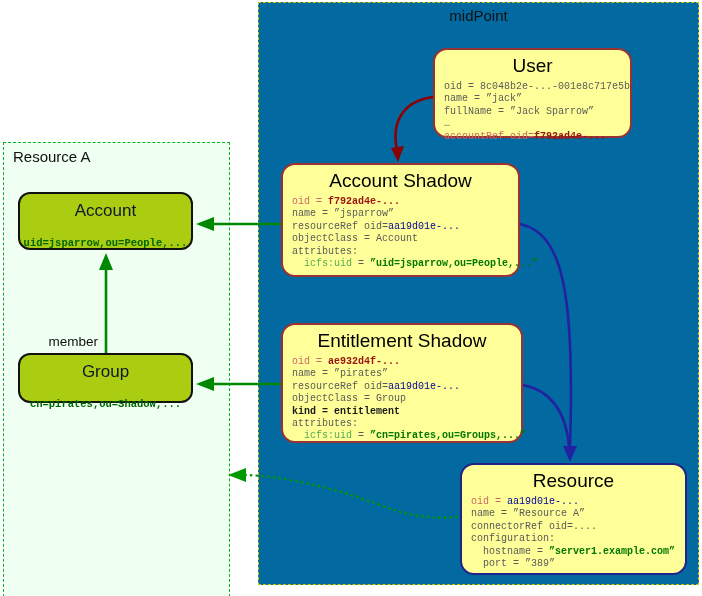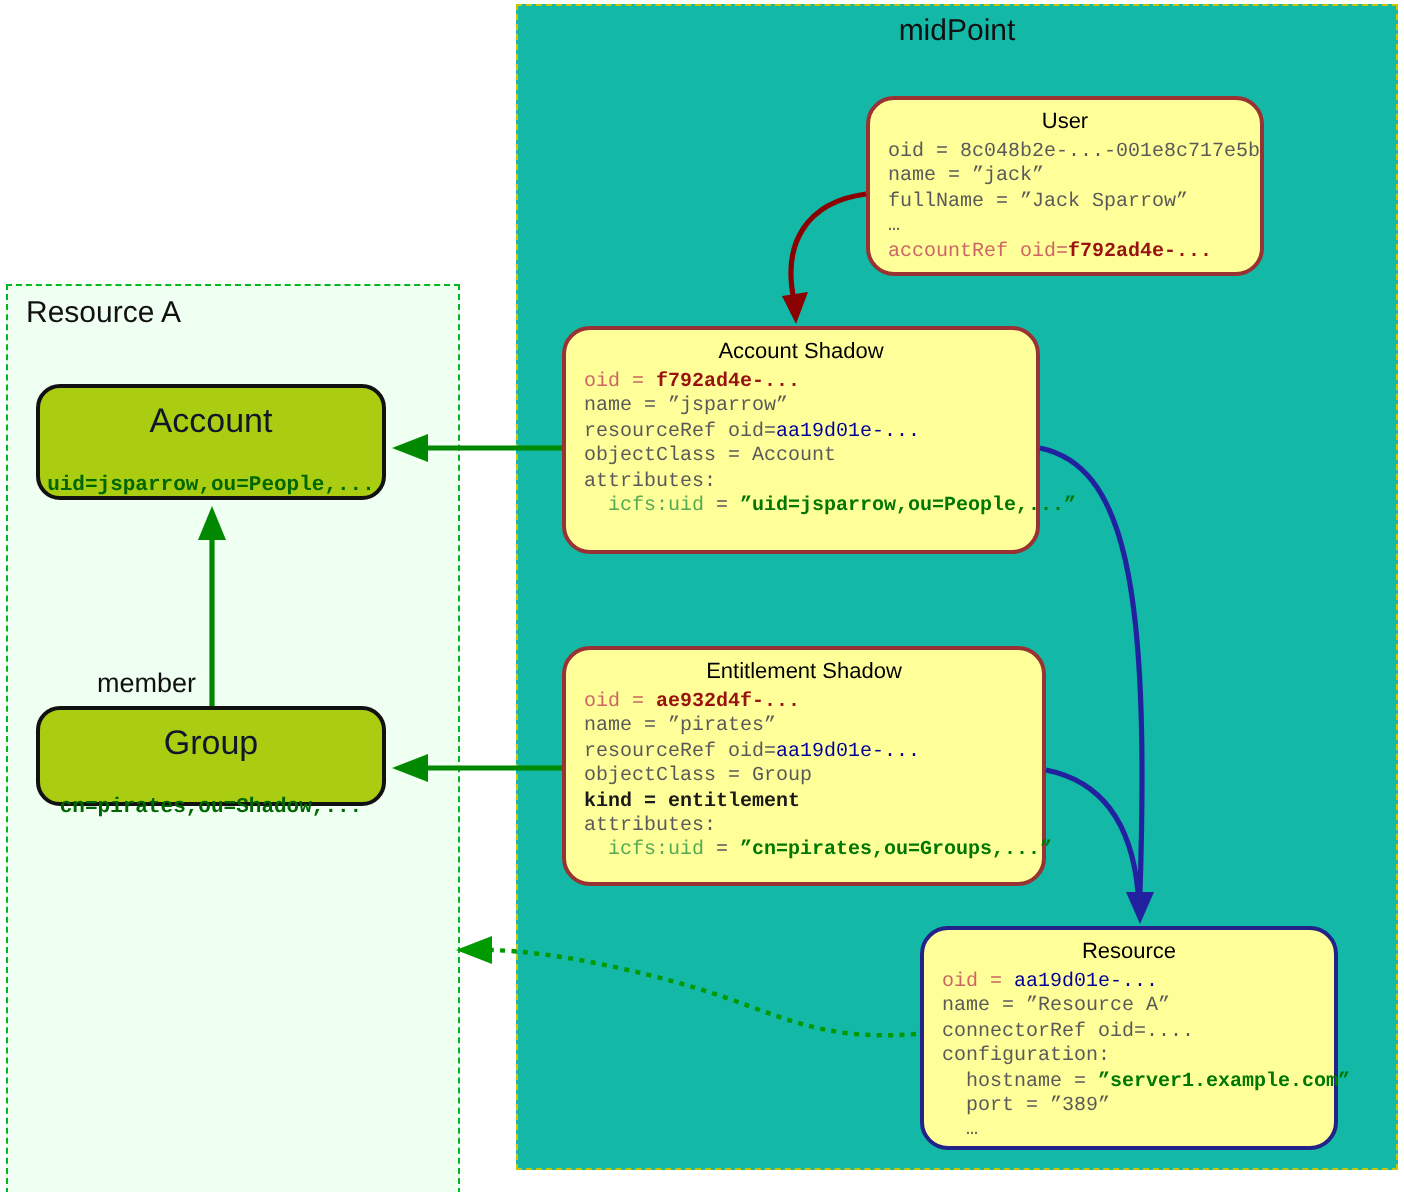--- a/index.html
+++ b/index.html
@@ -4,41 +4,41 @@
 <style>
   html,body{margin:0;padding:0;background:#ffffff;}
   .canvas{
     position:relative;width:702px;height:596px;background:#ffffff;overflow:hidden;
     font-family:"Liberation Sans", sans-serif;
   }
   
   .zone{position:absolute;box-sizing:border-box;}
   .zone-midpoint{
     left:258px;top:2px;width:441px;height:583px;
-    background:#14b8a6;border:1px dashed #c9c400;
+    background:#0369a1;border:1px dashed #c9c400;
   }
   .zone-resourcea{
     left:3px;top:142px;width:227px;height:455px;
     background:#effff2;border:1px dashed #00b81e;
   }
   .zone-title-center{
     position:absolute;top:4px;left:0;width:100%;text-align:center;
     font-size:15px;color:#111;
   }
   .zone-title-left{
     position:absolute;top:5px;left:9px;font-size:15px;color:#111;
   }
   
   .obox{
     position:absolute;box-sizing:border-box;background:#ffff99;
     border:2px solid #993333;border-radius:14px;
   }
   .obox-blue{border-color:#222288;}
   .obox-title{
-    text-align:center;font-size:11px;color:#000;margin-top:5px;
+    text-align:center;font-size:19px;color:#000;margin-top:5px;
   }
   .obox-body{
     margin:4px 0 0 9px;
     font-family:"Liberation Mono", monospace;
     font-size:10px;line-height:12.4px;color:#5a5a5a;white-space:pre;
   }
   .seg-gray{color:#5a5a5a;}
   .seg-salmon{color:#cc6666;}
   .seg-redb{color:#991111;font-weight:bold;}
   .seg-navyb{color:#000099;font-weight:normal;}
@@ -82,21 +82,21 @@
   <div class="obox" style="left:281px;top:163px;width:239px;height:114px;">
     <div class="obox-title">Account Shadow</div>
     <div class="obox-body"><div><span class="seg-salmon">oid = </span><span class="seg-redb">f792ad4e-...</span></div><div><span class="seg-gray">name = ”jsparrow”</span></div><div><span class="seg-gray">resourceRef oid=</span><span class="seg-navyb">aa19d01e-...</span></div><div><span class="seg-gray">objectClass = Account</span></div><div><span class="seg-gray">attributes:</span></div><div><span class="seg-greenl">  icfs:uid</span><span class="seg-gray"> = </span><span class="seg-greenb">”uid=jsparrow,ou=People,...”</span></div></div>
   </div>
 
   <div class="obox" style="left:281px;top:323px;width:242px;height:120px;">
     <div class="obox-title">Entitlement Shadow</div>
     <div class="obox-body"><div><span class="seg-salmon">oid = </span><span class="seg-redb">ae932d4f-...</span></div><div><span class="seg-gray">name = ”pirates”</span></div><div><span class="seg-gray">resourceRef oid=</span><span class="seg-navyb">aa19d01e-...</span></div><div><span class="seg-gray">objectClass = Group</span></div><div><span class="seg-blackb">kind = entitlement</span></div><div><span class="seg-gray">attributes:</span></div><div><span class="seg-greenl">  icfs:uid</span><span class="seg-gray"> = </span><span class="seg-greenb">”cn=pirates,ou=Groups,...”</span></div></div>
   </div>
 
-  <div class="obox obox-blue" style="left:460px;top:463px;width:209px;height:112px;">
+  <div class="obox obox-blue" style="left:460px;top:463px;width:227px;height:112px;">
     <div class="obox-title">Resource</div>
     <div class="obox-body"><div><span class="seg-salmon">oid = </span><span class="seg-navyb">aa19d01e-...</span></div><div><span class="seg-gray">name = ”Resource A”</span></div><div><span class="seg-gray">connectorRef oid=....</span></div><div><span class="seg-gray">configuration:</span></div><div><span class="seg-gray">  hostname = </span><span class="seg-greenb">”server1.example.com”</span></div><div><span class="seg-gray">  port = ”389”</span></div><div><span class="seg-gray">  …</span></div></div>
   </div>
 
   <div class="gbox" style="left:18px;top:192px;width:175px;height:58px;">
     <div class="gbox-title">Account</div>
     <div class="gbox-sub">uid=jsparrow,ou=People,...</div>
   </div>
 
   <div class="gbox" style="left:18px;top:353px;width:175px;height:50px;">

